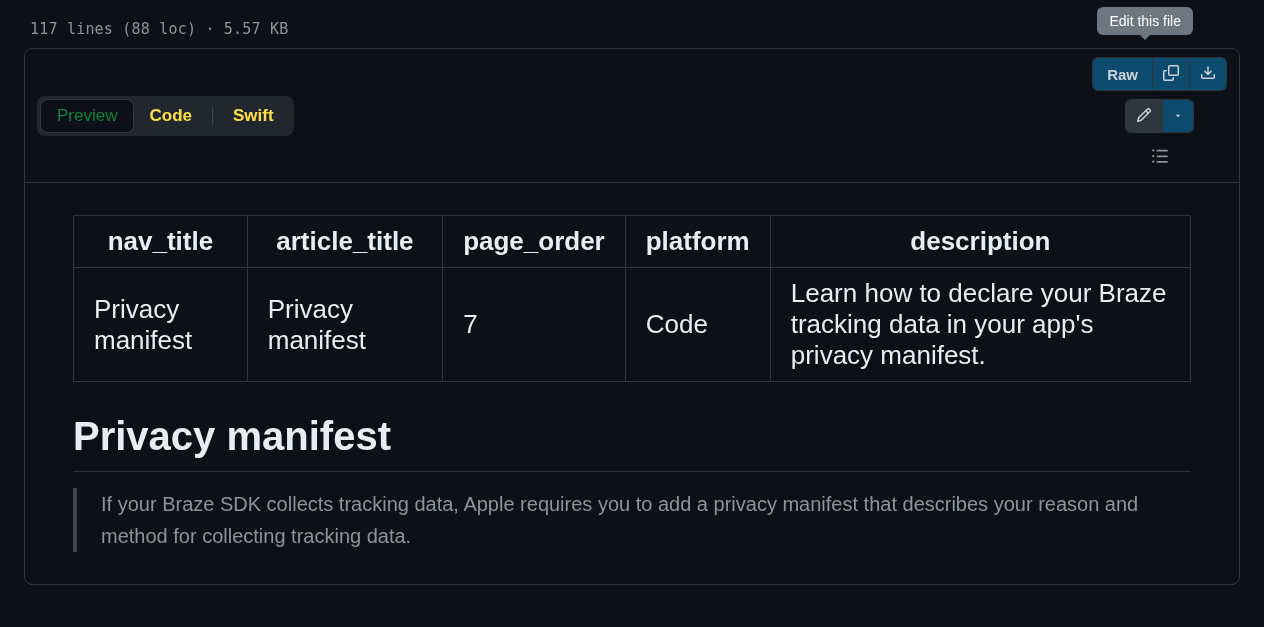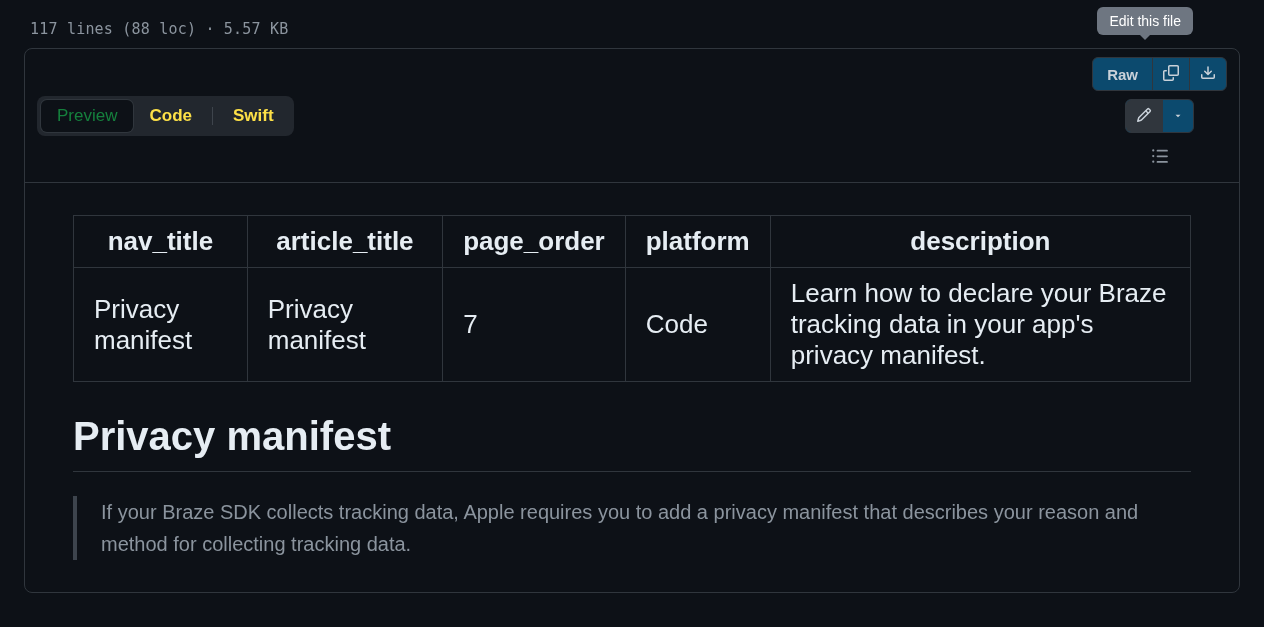--- a/index.html
+++ b/index.html
@@ -164,21 +164,21 @@
       font-size: 40px;
       font-weight: 700;
       color: #e6edf3;
       margin-bottom: 16px;
       padding-bottom: 12px;
       border-bottom: 1px solid #30363d;
     }
     .blockquote {
       border-left: 4px solid #3d444d;
       padding: 0 0 0 24px;
-      margin-top: 24px;
+      margin-top: 16px;
       color: #8b949e;
       font-size: 20px;
       line-height: 1.6;
     }
     svg {
       fill: currentColor;
     }
   </style>
 </head>
 <body>

